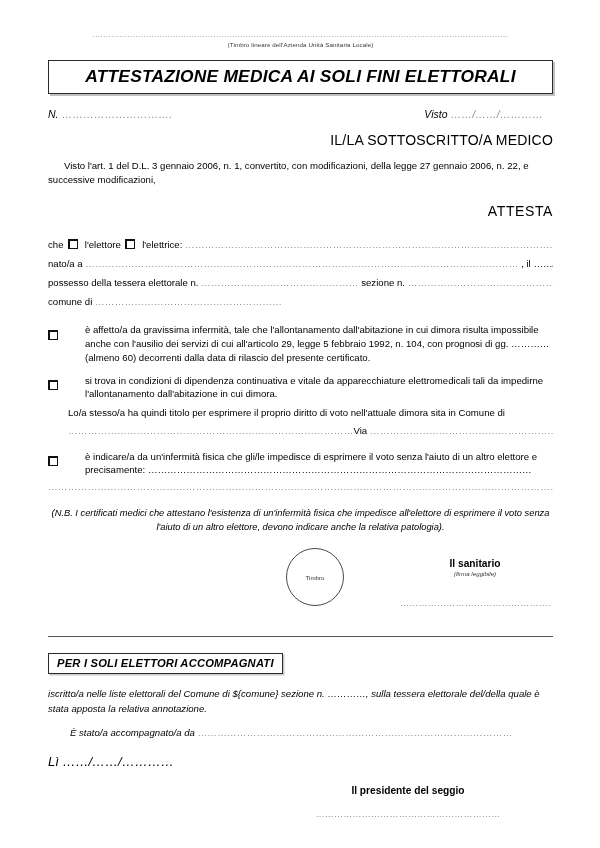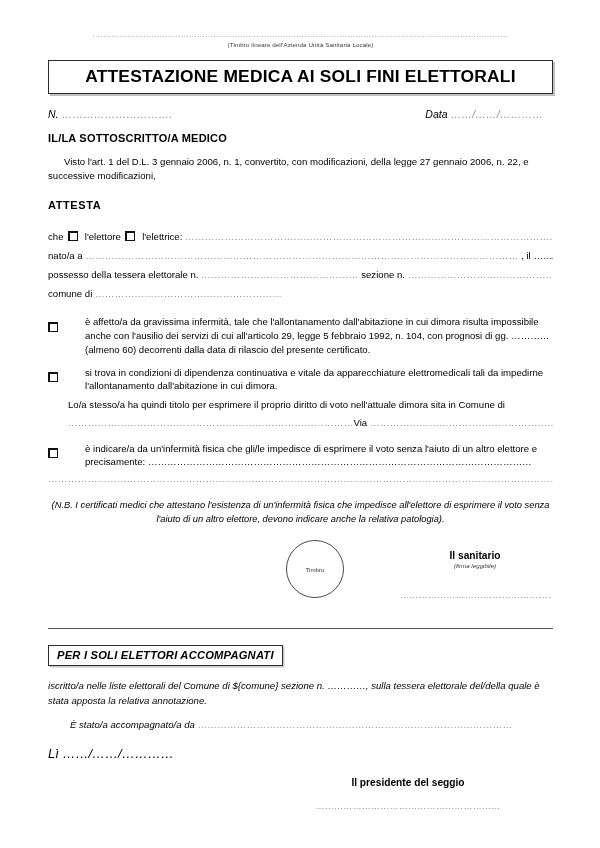--- a/index.html
+++ b/index.html
@@ -62,40 +62,41 @@
     box-shadow: 2px 2px 0 rgba(140,140,140,0.55);
     padding: 5px 10px 6px 10px;
     text-align: center;
     background: #fff;
   }
   .title-box .t {
     font-size: 17.4px;
     font-weight: bold;
     letter-spacing: 0.2px;
     white-space: nowrap;
+    font-style: italic;
   }
 
   
   .numdata {
     display: flex;
     justify-content: space-between;
     align-items: baseline;
     font-style: italic;
     font-size: 10.5px;
     margin-top: 9px;
     margin-bottom: 12px;
   }
   .numdata .left { white-space: nowrap; }
   .numdata .right { white-space: nowrap; padding-right: 10px; }
 
   
   .center-head {
-    text-align: left;
-    font-weight: bold;
-    font-size: 11px;
+    text-align: right;
+    font-weight: normal;
+    font-size: 14px;
     letter-spacing: 0.2px;
     margin: 6px 0 11px 0;
   }
   .center-head.attesta {
     margin: 17px 0 16px 0;
     letter-spacing: 0.6px;
   }
 
   
   p.body {
@@ -282,21 +283,21 @@
     
     <div class="title-wrap">
       <div class="title-box">
         <div class="t">ATTESTAZIONE MEDICA AI SOLI FINI ELETTORALI</div>
       </div>
     </div>
 
     
     <div class="numdata">
       <div class="left"><span>N.</span><span class="dots"> ………………………….</span></div>
-      <div class="right"><span>Data</span><span class="dots"> ……/……/…………</span></div>
+      <div class="right"><span>Visto</span><span class="dots"> ……/……/…………</span></div>
     </div>
 
     
     <div class="center-head">IL/LA SOTTOSCRITTO/A MEDICO</div>
 
     <p class="body indent">Visto l'art. 1 del D.L. 3 gennaio 2006, n. 1, convertito, con modificazioni, della legge 27 gennaio 2006, n. 22, e successive modificazioni,</p>
 
     <div class="center-head attesta">ATTESTA</div>
 
     

